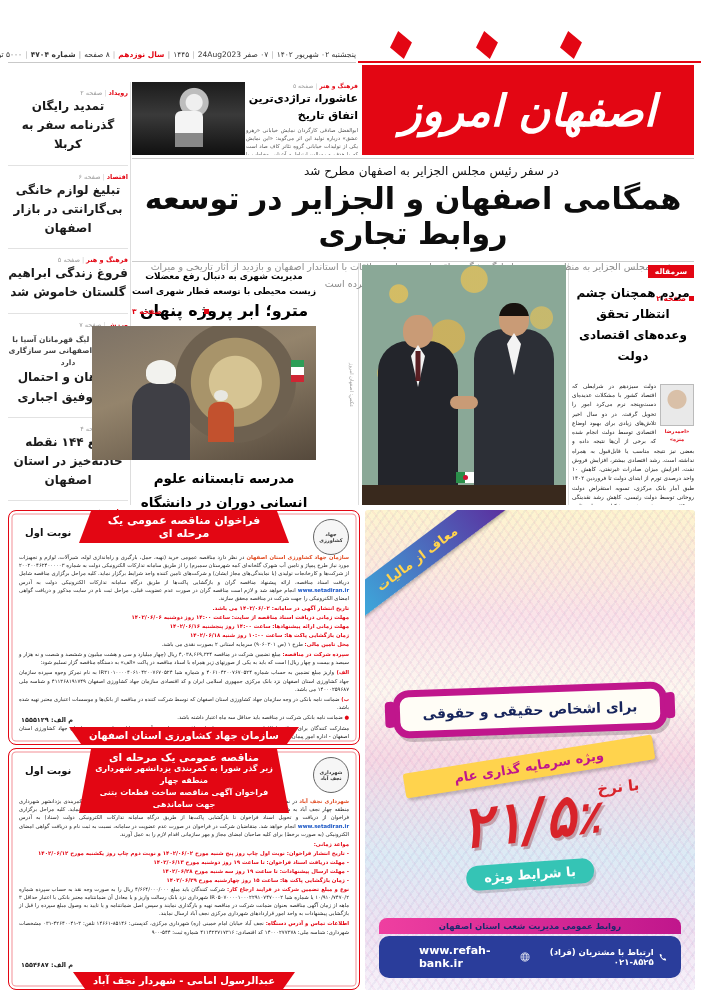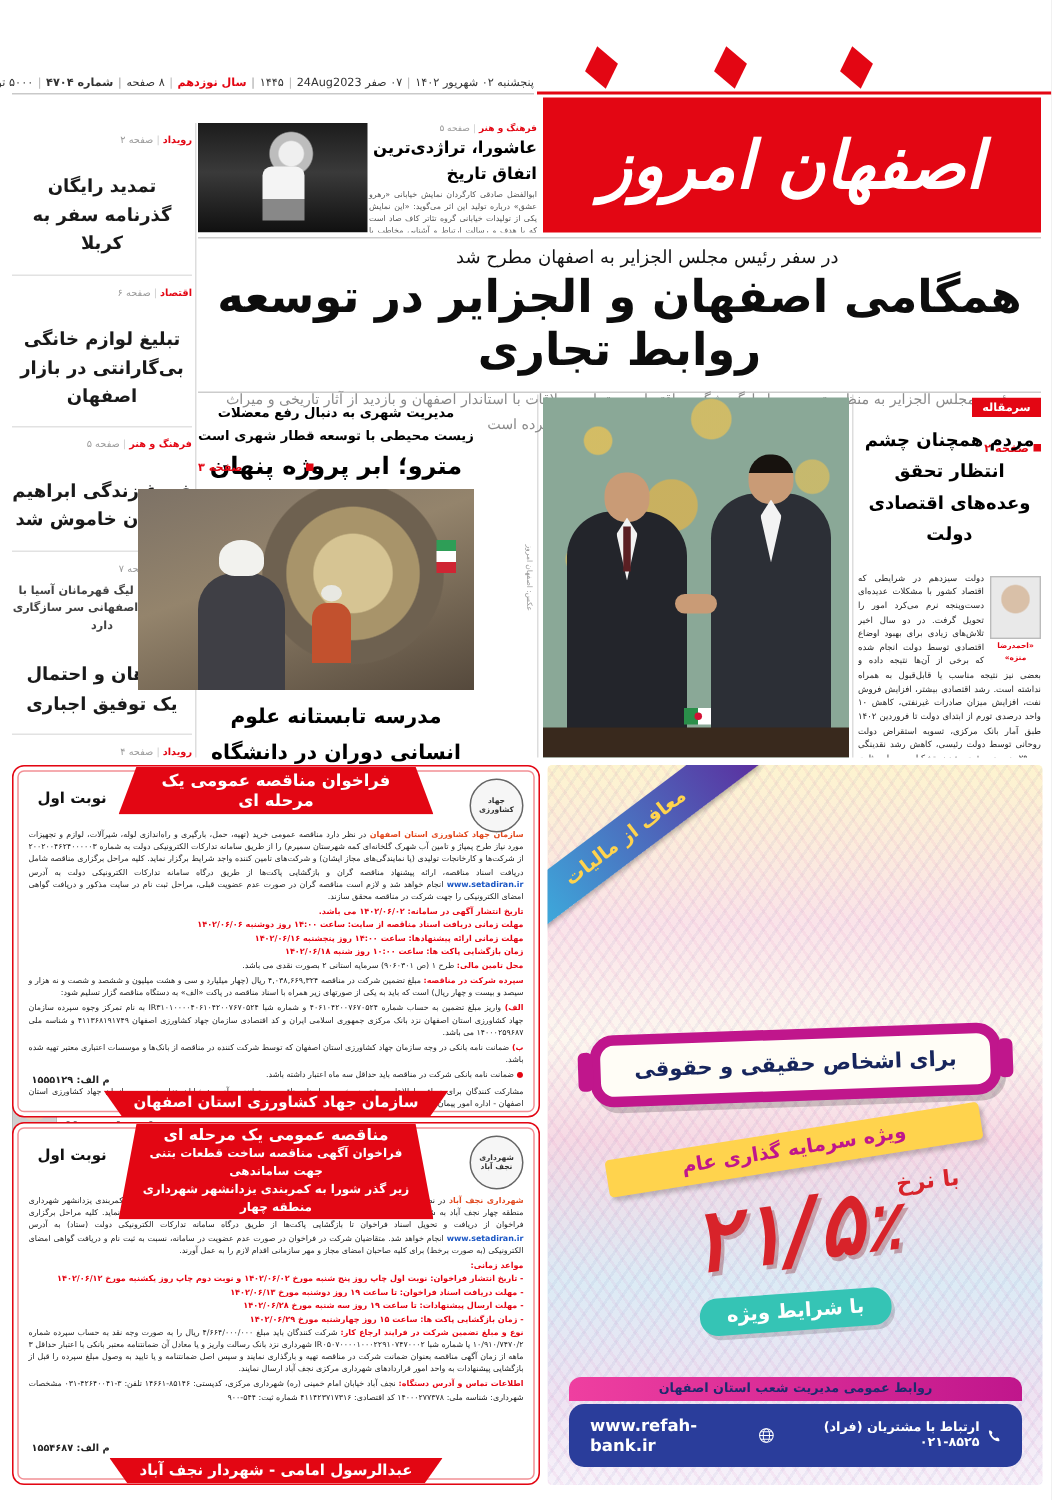--- a/index.html
+++ b/index.html
@@ -27,21 +27,21 @@
   .vsep2 { left:358px; top:263px; height:242px; }
   .vsep3 { left:568px; top:263px; height:242px; }
   .hrule-mid { position:absolute; top:261px; left:132px; width:562px; height:1px; background:#ccc; }
 
   
   .sidebar { position:absolute; top:82px; left:8px; width:120px; }
   .sb-item { padding:7px 0 10px; border-bottom:1px solid #e2e2e2; }
   .sb-tag { font-size:6.5px; text-align:right; }
   .sb-section { color:#e30613; font-weight:bold; }
   .sb-page { color:#999; } .sb-page::before { content:"|"; margin:0 2px; color:#ccc; }
-  .sb-title { font-size:12px; font-weight:bold; color:#1a1a1a; text-align:center; line-height:1.6; margin-top:18px; }
+  .sb-title { font-size:12px; font-weight:bold; color:#1a1a1a; text-align:center; line-height:1.6; margin-top:0; }
   .sb-kicker { font-size:7.5px; font-weight:bold; color:#444; text-align:center; line-height:1.55; margin-top:5px; }
 
   .opinion { margin-top:8px; }
   .op-banner { background:#e30613; color:#fff; font-size:8px; font-weight:bold; text-align:center; padding:3px 0; }
   .op-row { display:flex; gap:5px; padding-top:7px; align-items:flex-start; }
   .op-title { flex:1; font-size:11px; font-weight:bold; text-align:center; line-height:1.8; }
   .op-photo { width:30px; height:38px; background:radial-gradient(circle at 50% 38%, #e6d2be 0 9px, #cfcfcf 10px 100%); border:1px solid #bbb; }
   .op-meta { display:flex; justify-content:space-between; align-items:center; margin-top:4px; }
   .op-author { font-size:7px; color:#333; font-weight:bold; }
   .op-tag { font-size:6px; color:#fff; background:#e30613; padding:1px 4px; font-weight:bold; }
@@ -174,21 +174,21 @@
   .rate { position:absolute; top:276px; width:100%; text-align:center; color:#d8232a; font-weight:900; font-style:italic;
       font-size:58px; transform:rotate(-7deg); text-shadow:2px 3px 0 rgba(122,8,12,.3); }
   .rate .pct { font-size:44px; }
   .special { position:absolute; top:352px; left:50%; transform:translateX(-50%) rotate(-4deg); background:#35c4b5;
       color:#fff; font-weight:900; font-size:13px; padding:5px 18px; border-radius:12px; box-shadow:2px 3px 0 rgba(0,0,0,.15); }
   .pink-bar { position:absolute; top:408px; left:14px; right:14px; background:linear-gradient(90deg,#ef3fa0,#c0168c);
       color:#1d2a6e; font-weight:bold; font-size:8.5px; text-align:center; padding:3px 0; border-radius:8px 8px 0 0; }
   .blue-bar { position:absolute; top:426px; left:14px; right:14px; height:42px; background:#2a3d9b; border-radius:10px;
       display:flex; align-items:center; justify-content:space-between; padding:0 14px; color:#fff; }
   .phone { font-size:8.5px; font-weight:bold; display:flex; align-items:center; gap:4px; }
-  .site { font-size:11px; font-weight:bold; display:flex; align-items:center; gap:4px; }
+  .site { font-size:11px; font-weight:bold; display:flex; align-items:center; gap:4px;margin-left:26px; }
 </style>
 </head>
 <body>
 
 <div class="page">
 
   <div class="dateline">
     <span>پنجشنبه ۰۲ شهریور ۱۴۰۲</span><span>۰۷ صفر ۱۴۴۵</span><span class="ltr">24Aug2023</span><span class="red">سال نوزدهم</span><span>۸ صفحه</span><span class="bold">شماره ۴۷۰۴</span><span>۵۰۰۰ تومان</span>
   </div>
   <div class="red-rule"></div>
@@ -328,22 +328,22 @@
       <p class="t-p"><span class="t-lbl">●</span> <span>ضمانت نامه بانکی شرکت در مناقصه باید حداقل سه ماه اعتبار داشته باشد.</span></p>
       <p class="t-p"><span>مشارکت کنندگان برای دریافت اطلاعات بیشتر در خصوص اسناد مناقصه می‌توانند به آدرس: خیابان هزار جریب - سازمان جهاد کشاورزی استان اصفهان - اداره امور پیمان‌ها و قراردادها - اتاق ۲۵۰ مراجعه و یا با شماره تلفن ۳۷۹۱۳۲۵۰ تماس بگیرند.</span></p>
     </div>
     <div class="t-malaf">م الف: ۱۵۵۵۱۲۹</div>
     <div class="t-footer">سازمان جهاد کشاورزی استان اصفهان</div>
   </section>
 
   <section class="tender t2">
     <div class="t-ribbon">
       <span class="r1">مناقصه عمومی یک مرحله ای</span>
+      <span class="r2">زیر گذر شورا به کمربندی یزدانشهر شهرداری منطقه چهار</span>
       <span class="r2">فراخوان آگهی مناقصه ساخت قطعات بتنی جهت ساماندهی</span>
-      <span class="r2">زیر گذر شورا به کمربندی یزدانشهر شهرداری منطقه چهار</span>
     </div>
     <div class="t-note">نوبت اول</div>
     <div class="t-logo">شهرداری نجف آباد</div>
     <div class="t-body">
       <p class="t-p"><span class="t-org">شهرداری نجف آباد</span> <span>در نظر دارد فراخوان آگهی مناقصه ساخت قطعات بتنی جهت ساماندهی زیر گذر بلوار شورا به کمربندی یزدانشهر شهرداری منطقه چهار نجف آباد به شماره سیستمی ۲۰۰۲۰۹۰۴۸۶۰۰۰۰۲۸ را از طریق سامانه تدارکات الکترونیکی دولت برگزار نماید. کلیه مراحل برگزاری فراخوان از دریافت و تحویل اسناد فراخوان تا بازگشایی پاکت‌ها از طریق درگاه سامانه تدارکات الکترونیکی دولت (ستاد) به آدرس</span> <span class="t-link ltr">www.setadiran.ir</span> <span>انجام خواهد شد. متقاضیان شرکت در فراخوان در صورت عدم عضویت در سامانه، نسبت به ثبت نام و دریافت گواهی امضای الکترونیکی (به صورت برخط) برای کلیه صاحبان امضای مجاز و مهر سازمانی اقدام لازم را به عمل آورند.</span></p>
       <div class="t-red">مواعد زمانی:</div>
       <div class="t-red">- تاریخ انتشار فراخوان: نوبت اول چاپ روز پنج شنبه مورخ ۱۴۰۲/۰۶/۰۲ و نوبت دوم چاپ روز یکشنبه مورخ ۱۴۰۲/۰۶/۱۲</div>
       <div class="t-red">- مهلت دریافت اسناد فراخوان: تا ساعت ۱۹ روز دوشنبه مورخ ۱۴۰۲/۰۶/۱۳</div>
       <div class="t-red">- مهلت ارسال پیشنهادات: تا ساعت ۱۹ روز سه شنبه مورخ ۱۴۰۲/۰۶/۲۸</div>
       <div class="t-red">- زمان بازگشایی پاکت ها: ساعت ۱۵ روز چهارشنبه مورخ ۱۴۰۲/۰۶/۲۹</div>

